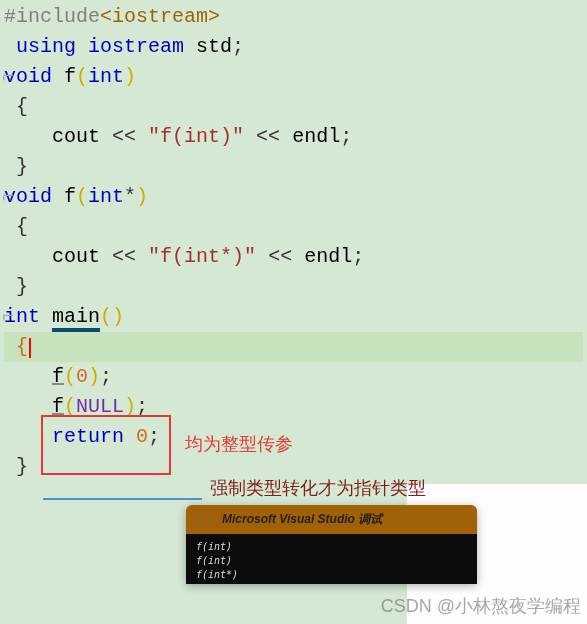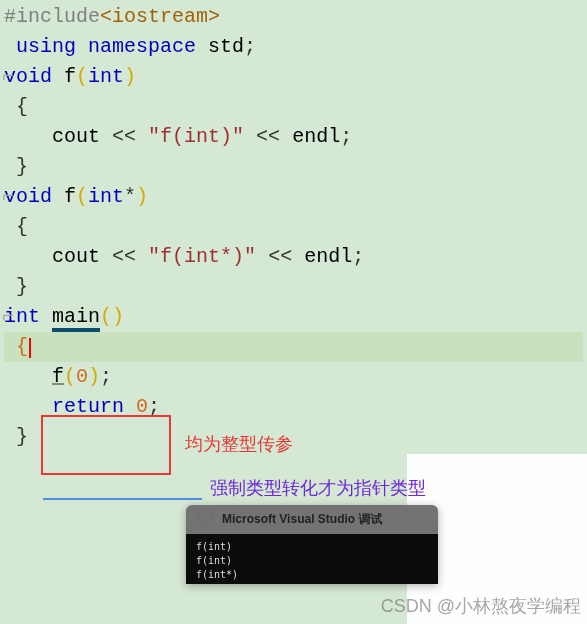--- a/index.html
+++ b/index.html
@@ -70,34 +70,35 @@
     .blue-underline {
       position: absolute;
       left: 43px;
       top: 498px;
       width: 159px;
       height: 2px;
       background: #4A90E2;
     }
     .annot2 {
       position: absolute;
-      color: #6d28d9;
+      color: #7f1d1d;
       font-family: 'Microsoft YaHei', sans-serif;
       font-size: 18px;
       left: 210px;
       top: 476px;
     }
     .debug-window {
       position: absolute;
       left: 186px;
       top: 505px;
-      width: 252px;
-      background: #737373;
+      width: 291px;
+      background: #a16207;
       border-radius: 6px 6px 0 0;
       box-shadow: 0 2px 8px rgba(0,0,0,0.3);
+      font-style: italic;
     }
     .debug-title {
       padding: 6px 12px 6px 36px;
       font-family: 'Microsoft YaHei', sans-serif;
       font-size: 12px;
       font-weight: bold;
       color: #222;
       position: relative;
     }
     .debug-icon {
@@ -133,32 +134,33 @@
       background: #fdfdfd;
     }
   </style>
 </head>
 <body>
 
 <div class="right-edge-inner"></div>
 
 <div class="editor">
   <div class="line"><span class="preproc">#include</span><span class="include-path">&lt;iostream&gt;</span></div>
-  <div class="line"> <span class="keyword">using</span> <span class="keyword">namespace</span> <span class="ident">std</span><span class="op">;</span></div>
+  <div class="line"> <span class="keyword">using</span> <span class="keyword">iostream</span> <span class="ident">std</span><span class="op">;</span></div>
   <div class="line"><span class="gutter-mark">⌐</span><span class="keyword">void</span> <span class="ident">f</span><span class="paren-y">(</span><span class="keyword">int</span><span class="paren-y">)</span></div>
   <div class="line"> <span class="op">{</span></div>
   <div class="line">    <span class="ident">cout</span> <span class="op">&lt;&lt;</span> <span class="str">"f(int)"</span> <span class="op">&lt;&lt;</span> <span class="ident">endl</span><span class="op">;</span></div>
   <div class="line"> <span class="op">}</span></div>
   <div class="line"><span class="gutter-mark">⌐</span><span class="keyword">void</span> <span class="ident">f</span><span class="paren-y">(</span><span class="keyword">int</span><span class="op">*</span><span class="paren-y">)</span></div>
   <div class="line"> <span class="op">{</span></div>
   <div class="line">    <span class="ident">cout</span> <span class="op">&lt;&lt;</span> <span class="str">"f(int*)"</span> <span class="op">&lt;&lt;</span> <span class="ident">endl</span><span class="op">;</span></div>
   <div class="line"> <span class="op">}</span></div>
   <div class="line"><span class="gutter-mark">⌐</span><span class="keyword">int</span> <span class="squiggle-main ident">main</span><span class="paren-y">()</span></div>
   <div class="line highlight-line"> <span class="squiggle-brace">{</span><span class="cursor-bar"></span></div>
   <div class="line">    <span class="ident ident-underline">f</span><span class="paren-y">(</span><span class="num">0</span><span class="paren-y">)</span><span class="op">;</span></div>
+  <div class="line">    <span class="ident ident-underline">f</span><span class="paren-y">(</span><span class="macro">NULL</span><span class="paren-y">)</span><span class="op">;</span></div>
   <div class="line">    <span class="keyword">return</span> <span class="num">0</span><span class="op">;</span></div>
   <div class="line"> <span class="op">}</span></div>
 </div>
 
 <div class="redbox"></div>
 <div class="annot1">均为整型传参</div>
 <div class="blue-underline"></div>
 <div class="annot2">强制类型转化才为指针类型</div>
 
 <div class="debug-window">

